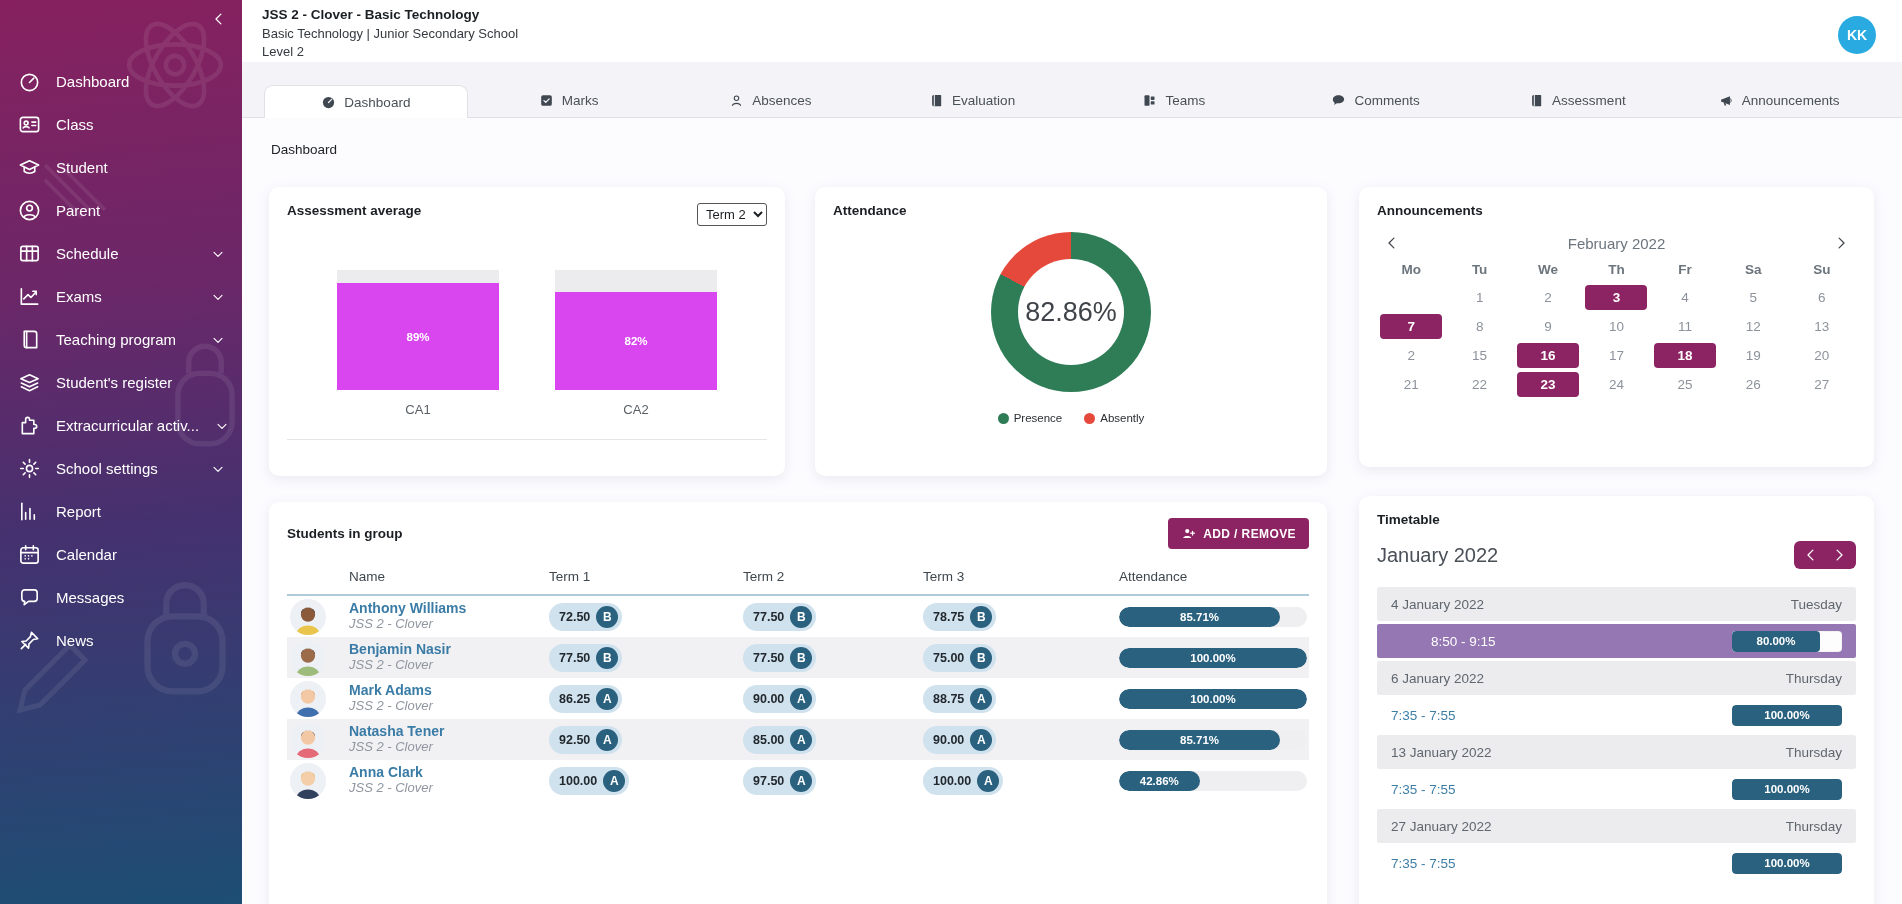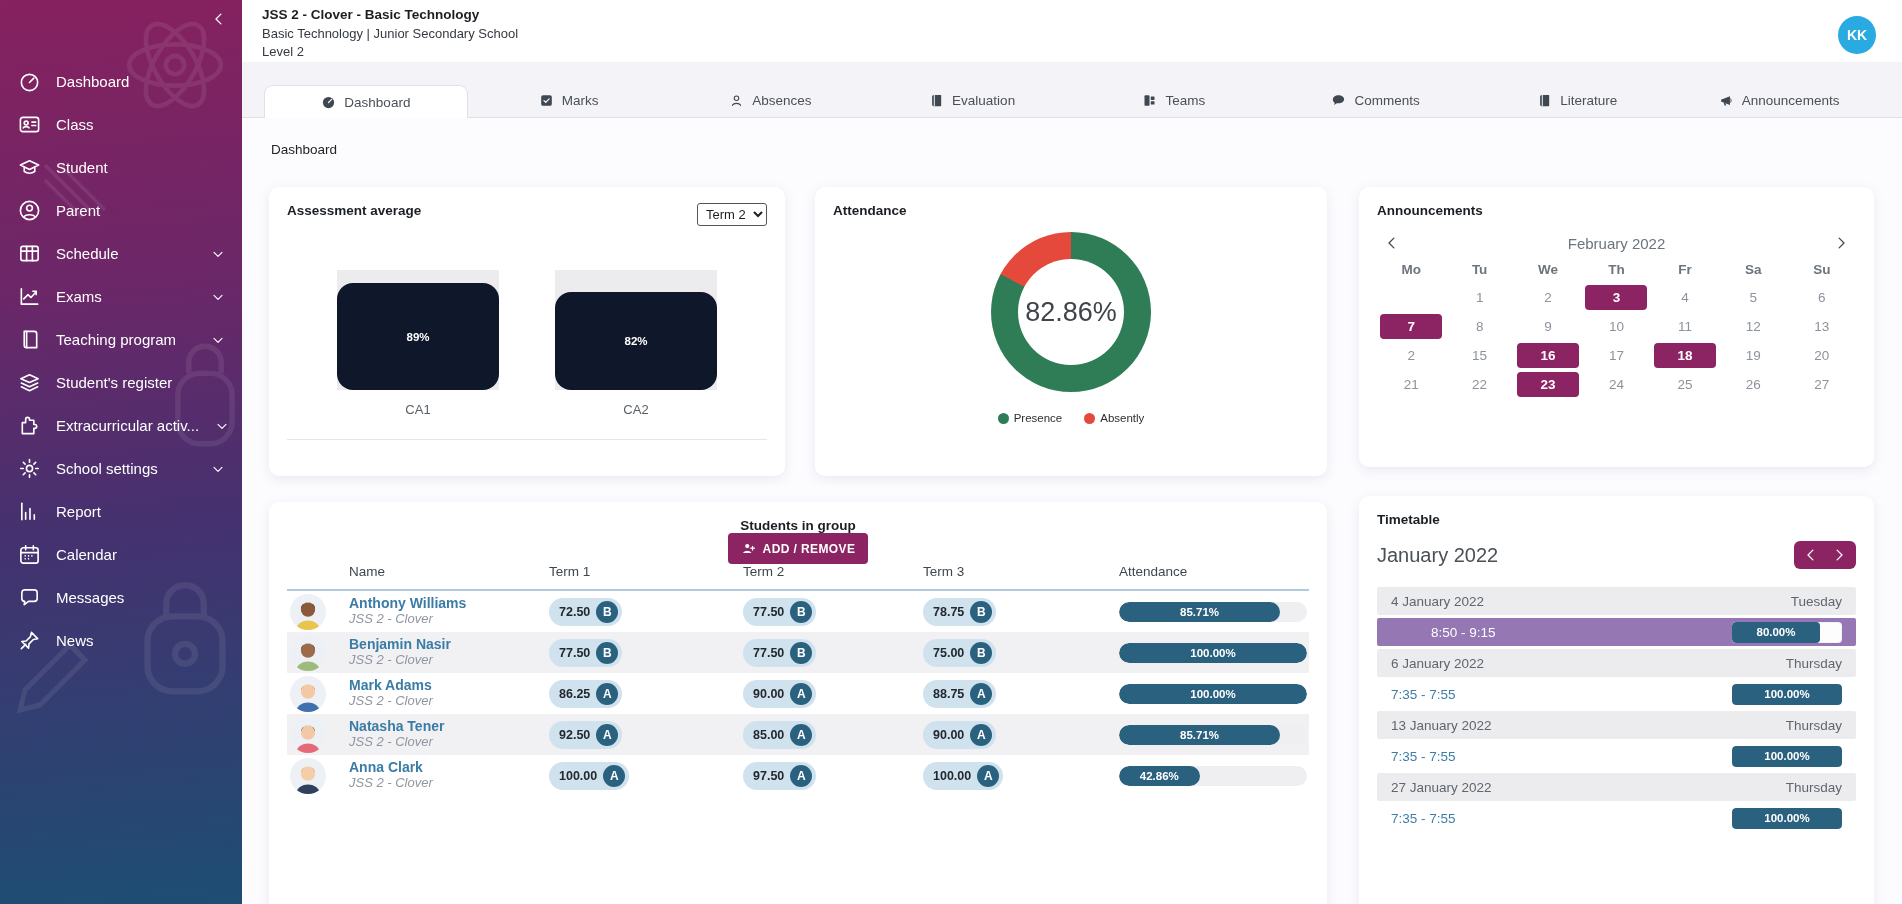--- a/index.html
+++ b/index.html
@@ -47,21 +47,21 @@
   .card { background:#fff; border-radius:10px; box-shadow:0 3px 12px rgba(110,110,160,.12); padding:16px 18px; }
   .card-title { font-size:13.5px; font-weight:700; color:#1b1f23; }
   .row1 { display:grid; grid-template-columns:516px 512px; gap:30px; margin-bottom:26px; }
 
   
   .assess-head { display:flex; justify-content:space-between; align-items:flex-start; }
   .term-select { font-family:inherit; font-size:13px; color:#1b1f23; border:1px solid #555; border-radius:3px; padding:2px 4px; background:#fff; }
   .bars { display:flex; justify-content:center; gap:56px; margin-top:44px; padding-bottom:2px; border-bottom:1px solid #e6e6ea; }
   .bar-col { width:162px; text-align:center; }
   .bar-track { height:120px; background:#ececef; display:flex; flex-direction:column; justify-content:flex-end; }
-  .bar-fill { background:#0f172a; display:flex; align-items:center; justify-content:center; color:#fff; font-size:11.5px; font-weight:700;border-radius:16px; }
+  .bar-fill { background:#d946ef; display:flex; align-items:center; justify-content:center; color:#fff; font-size:11.5px; font-weight:700; }
   .bar-cat { font-size:13px; color:#595f66; margin:12px 0 20px; }
 
   
   .donut-wrap { display:flex; flex-direction:column; align-items:center; margin-top:14px; }
   .donut { position:relative; width:160px; height:160px; border-radius:50%; }
   .donut::after { content:""; position:absolute; inset:27px; background:#fff; border-radius:50%; }
   .donut-val { position:absolute; inset:0; display:flex; align-items:center; justify-content:center;
     font-size:27px; color:#3f434a; z-index:2; }
   .legend { display:flex; gap:22px; margin-top:20px;justify-content:flex-end; }
   .legend-item { display:flex; align-items:center; gap:5px; font-size:11.5px; color:#2b2f33; }
@@ -74,26 +74,26 @@
   .cal-month { flex:1; text-align:center; font-size:15px; color:#6c757d; }
   .cal-days, .cal-week { display:grid; grid-template-columns:repeat(7,1fr); }
   .cal-days { margin-bottom:6px; }
   .cal-dayname { text-align:center; font-size:13.5px; font-weight:700; color:#6c757d; }
   .cal-cell { height:25px; margin:2px 0; display:flex; align-items:center; justify-content:center;
     font-size:13.5px; color:#8d939c; cursor:pointer; }
   .cal-cell .pill { background:#8c2362; color:#fff; font-weight:700; border-radius:4px;
     width:62px; height:25px; display:flex; align-items:center; justify-content:center; }
 
   
-  .students-head { display:flex; justify-content:space-between; align-items:center;flex-direction:column; }
+  .students-head { display:flex; justify-content:space-between; align-items:center; }
   .addremove-btn { display:flex; align-items:center; gap:7px; background:#8c2362; color:#fff;
     font-size:12px; font-weight:700; letter-spacing:.4px; padding:8px 13px; border:none; border-radius:4px; cursor:pointer; font-family:inherit; }
   .addremove-btn .bicon { width:15px; height:15px; }
   .addremove-btn .bicon svg { width:15px; height:15px; display:block; }
-  .tbl { }
+  .tbl { margin-top:20px; }
   .tbl-head { display:grid; grid-template-columns:60px 200px 194px 180px 196px 1fr; align-items:center;
     font-size:13.5px; color:#3f474e; padding:0 2px 10px; border-bottom:2px solid #aecbdc; }
   .trow { display:grid; grid-template-columns:60px 200px 194px 180px 196px 1fr; align-items:center;
     height:41px; padding:0 2px; }
   .trow.alt { background:#f1f1f4; }
   .stu-avatar { width:38px; height:38px; }
   .stu-name { font-size:14px; font-weight:700; color:#3a7ca5; cursor:pointer; line-height:1.2; }
   .stu-group { font-size:13px; font-style:italic; color:#9096a0; line-height:1.3; }
   .score-pill { display:inline-flex; align-items:center; gap:6px; background:#cfe2ee; border-radius:15px; padding:3px 4px 3px 10px; }
   .score-val { font-size:12.5px; font-weight:700; color:#22282d; }
@@ -103,21 +103,21 @@
   .att-fill { height:100%; background:#2a617f; border-radius:10px; color:#fff; font-size:11.5px; font-weight:700;
     display:flex; align-items:center; justify-content:center; }
 
   
   .tt-card { margin-top:29px; }
   .tt-monthrow { display:flex; justify-content:space-between; align-items:center; margin:14px 0 18px; }
   .tt-month { font-size:20px; color:#495057; }
   .tt-nav { display:flex; background:#8c2362; border-radius:6px; padding:5px 8px; gap:10px; }
   .tt-nav .nbtn { width:18px; height:18px; color:#fff; cursor:pointer; }
   .tt-nav .nbtn svg { width:18px; height:18px; }
-  .tt-row { height:28px; display:flex; align-items:center; justify-content:space-between;
+  .tt-row { height:34px; display:flex; align-items:center; justify-content:space-between;
     padding:0 14px; margin-bottom:3px; font-size:13.5px; border-radius:2px; }
   .tt-row.date { background:#ececee; color:#5f666e; font-weight:500; }
   .tt-row.session { background:#fff; }
   .tt-row.session .tt-time { color:#3d7ea6; cursor:pointer; }
   .tt-row.session.hl { background:#9577b3; }
   .tt-row.session.hl .tt-time { color:#fff;margin-left:40px; }
   .tt-bar { width:110px; height:21px; border-radius:4px; background:#f5f5f7; overflow:hidden; box-shadow:0 0 0 1px rgba(0,0,0,.04) inset; }
   .tt-row.session.hl .tt-bar { background:#fdfdfd; }
   .tt-fill { height:100%; background:#2a617f; border-radius:4px; color:#fff; font-size:11.5px; font-weight:700;
     display:flex; align-items:center; justify-content:center; }
@@ -338,21 +338,21 @@
         </span>
         <span>Comments</span>
       </div>
       <div class="tab">
         <span class="ticon">
           <svg viewBox="0 0 24 24" fill="currentColor">
             <path d="M7.5 3h11a1 1 0 011 1v16a1 1 0 01-1 1h-11A2.5 2.5 0 015 18.5v-13A2.5 2.5 0 017.5 3z"></path>
             <path d="M8.5 3v18" stroke="#f4f3f8" stroke-width="1.6"></path>
           </svg>
         </span>
-        <span>Literature</span>
+        <span>Assessment</span>
       </div>
       <div class="tab">
         <span class="ticon">
           <svg viewBox="0 0 24 24" fill="currentColor">
             <path d="M3.5 10.5v3.5l2.8.6L17.5 19V5L6.3 9.6z"></path>
             <path d="M17.5 8.5a4.2 4.2 0 010 7" fill="none" stroke="currentColor" stroke-width="1.6"></path>
             <path d="M7.5 15l1.4 5h2.6l-1.2-4.5z"></path>
           </svg>
         </span>
         <span>Announcements</span>

